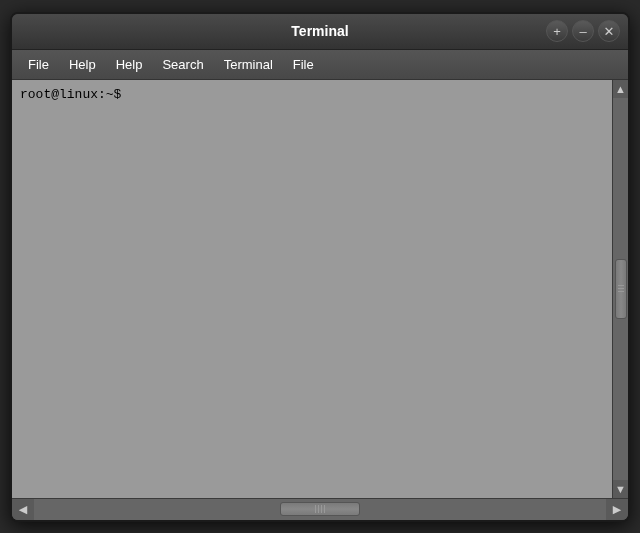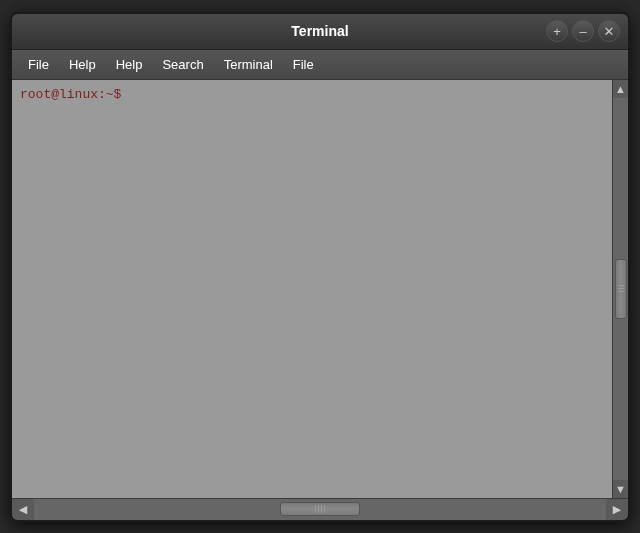--- a/index.html
+++ b/index.html
@@ -98,21 +98,21 @@
 
     .terminal-content {
       flex: 1;
       background: #9a9a9a;
       padding: 6px 8px;
       overflow: hidden;
       position: relative;
     }
 
     .terminal-text {
-      color: #7f1d1d;
+      color: #000000;
       font-family: 'Courier New', Courier, monospace;
       font-size: 13px;
       line-height: 1.4;
     }
 
     
     .scrollbar-v {
       width: 16px;
       background: #555;
       display: flex;

